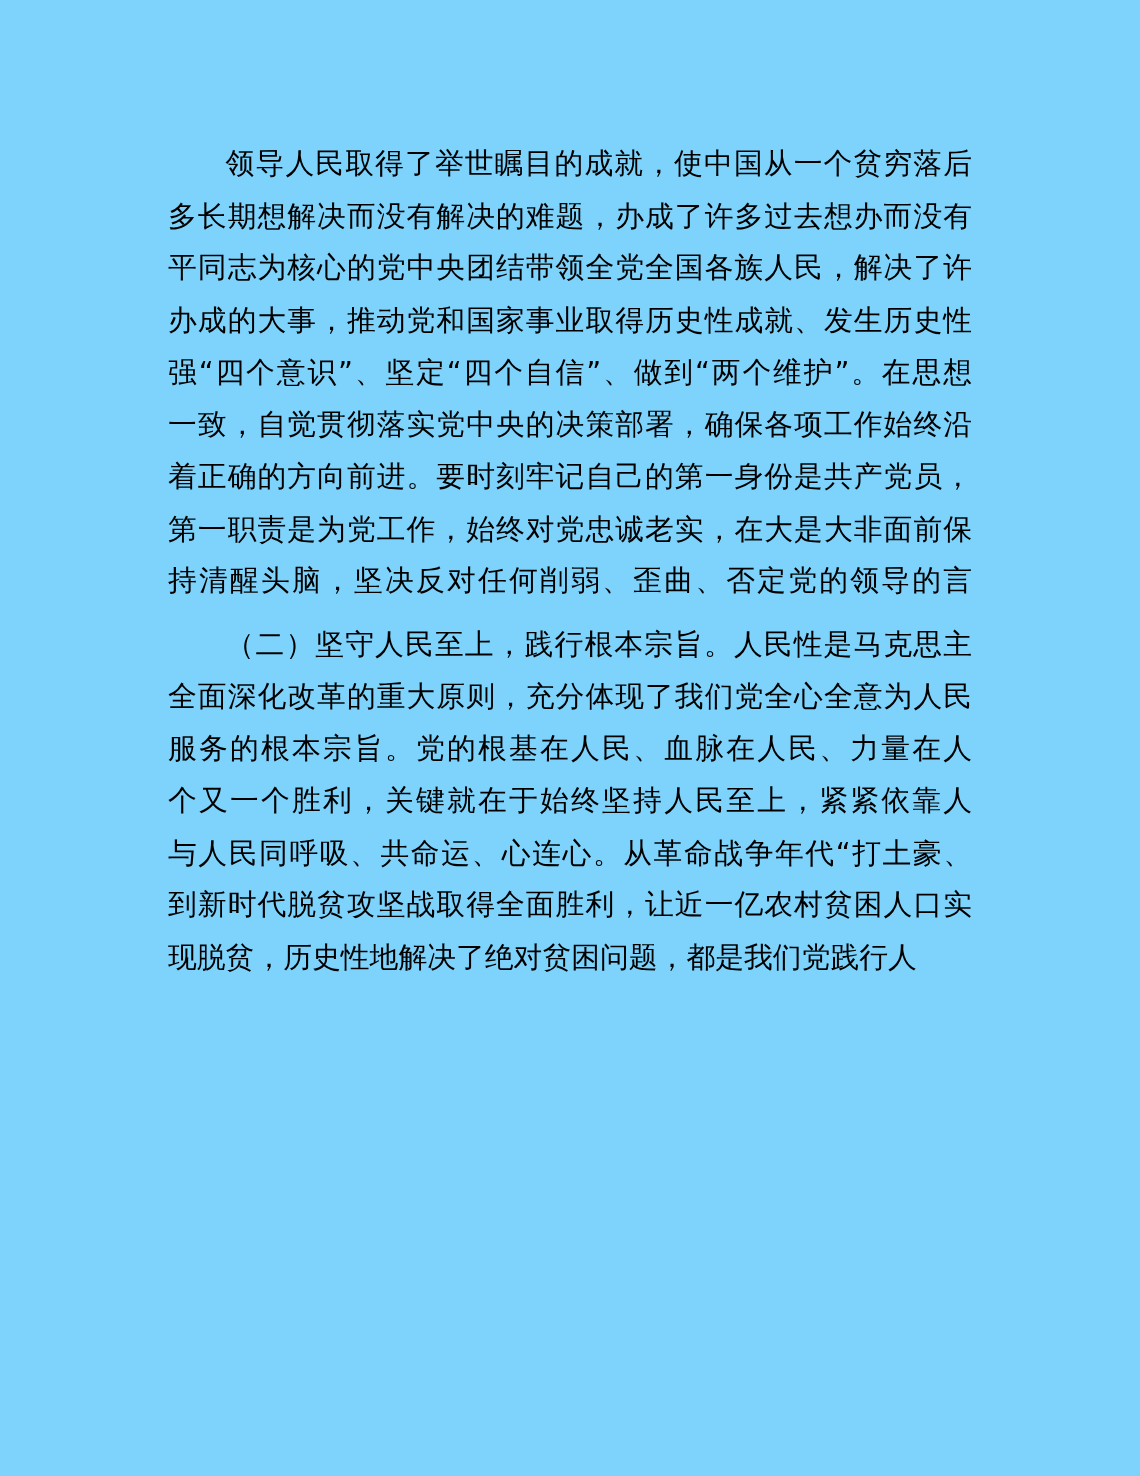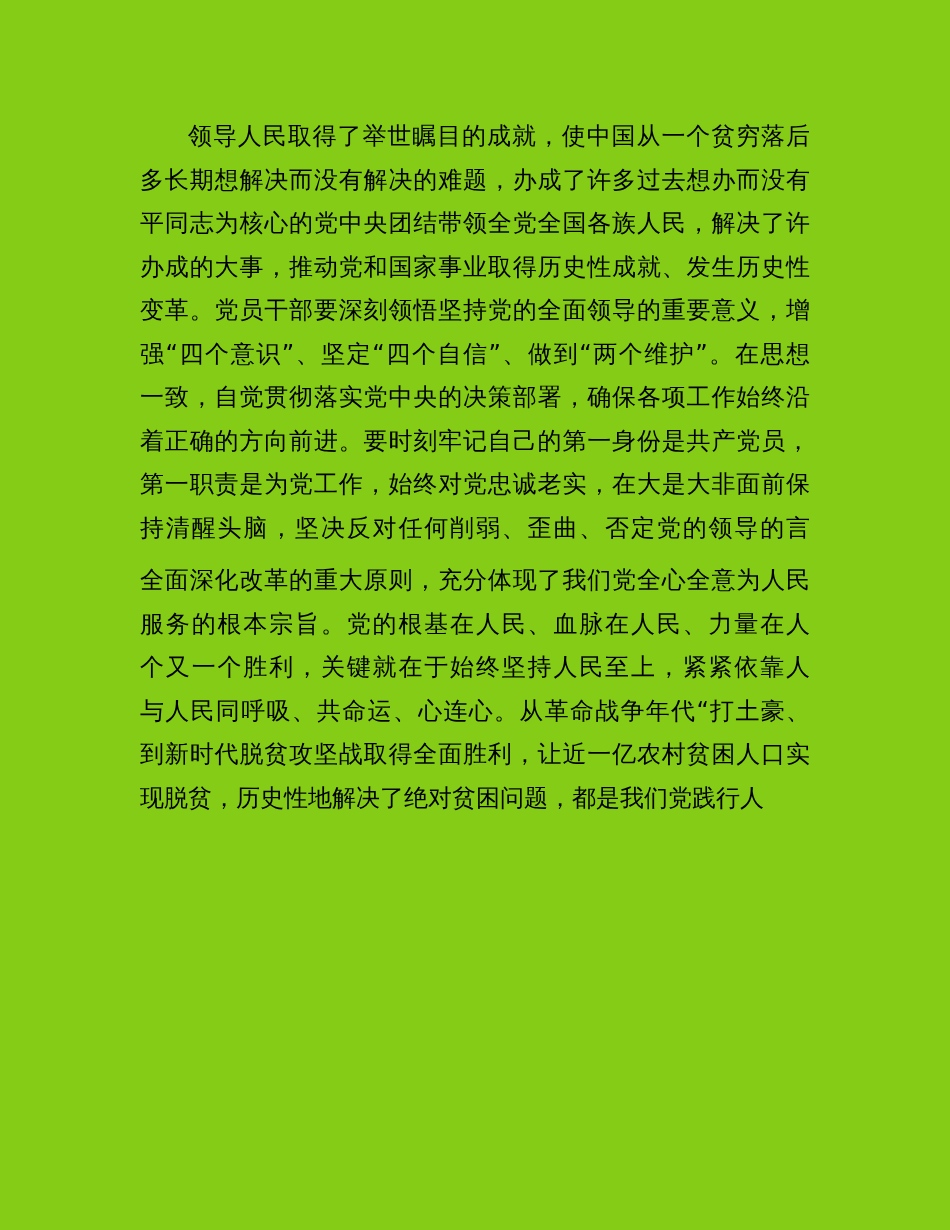--- a/index.html
+++ b/index.html
@@ -9,21 +9,21 @@
   }
   body {
     width: 950px;
     height: 1230px;
     font-family: "DejaVu Sans", sans-serif;
   }
   .page {
     position: relative;
     width: 950px;
     height: 1230px;
-    background: #84cc16;
+    background: #7dd3fc;
     overflow: hidden;
   }
   .text-block {
     position: absolute;
     left: 140px;
     top: 115px;
     width: 670px;
     color: #000000;
     font-size: 24px;
     line-height: 43.5px;
@@ -52,28 +52,28 @@
 </head>
 <body>
 
 <div class="page">
   <div class="text-block" id="text-block">
       <div class="para">
         <div class="line first">领导人民取得了举世瞩目的成就，使中国从一个贫穷落后</div>
         <div class="line">多长期想解决而没有解决的难题，办成了许多过去想办而没有</div>
         <div class="line">平同志为核心的党中央团结带领全党全国各族人民，解决了许</div>
         <div class="line">办成的大事，推动党和国家事业取得历史性成就、发生历史性</div>
-        <div class="line">变革。党员干部要深刻领悟坚持党的全面领导的重要意义，增</div>
         <div class="line">强“四个意识”、坚定“四个自信”、做到“两个维护”。在思想</div>
         <div class="line">一致，自觉贯彻落实党中央的决策部署，确保各项工作始终沿</div>
         <div class="line">着正确的方向前进。要时刻牢记自己的第一身份是共产党员，</div>
         <div class="line">第一职责是为党工作，始终对党忠诚老实，在大是大非面前保</div>
         <div class="line">持清醒头脑，坚决反对任何削弱、歪曲、否定党的领导的言行。</div>
       </div>
       <div class="para">
+        <div class="line first">（二）坚守人民至上，践行根本宗旨。人民性是马克思主</div>
         <div class="line">全面深化改革的重大原则，充分体现了我们党全心全意为人民</div>
         <div class="line">服务的根本宗旨。党的根基在人民、血脉在人民、力量在人民。</div>
         <div class="line">个又一个胜利，关键就在于始终坚持人民至上，紧紧依靠人民，</div>
         <div class="line">与人民同呼吸、共命运、心连心。从革命战争年代“打土豪、</div>
         <div class="line">到新时代脱贫攻坚战取得全面胜利，让近一亿农村贫困人口实</div>
         <div class="line end">现脱贫，历史性地解决了绝对贫困问题，都是我们党践行人</div>
       </div>
     </div>
 </div>
 

